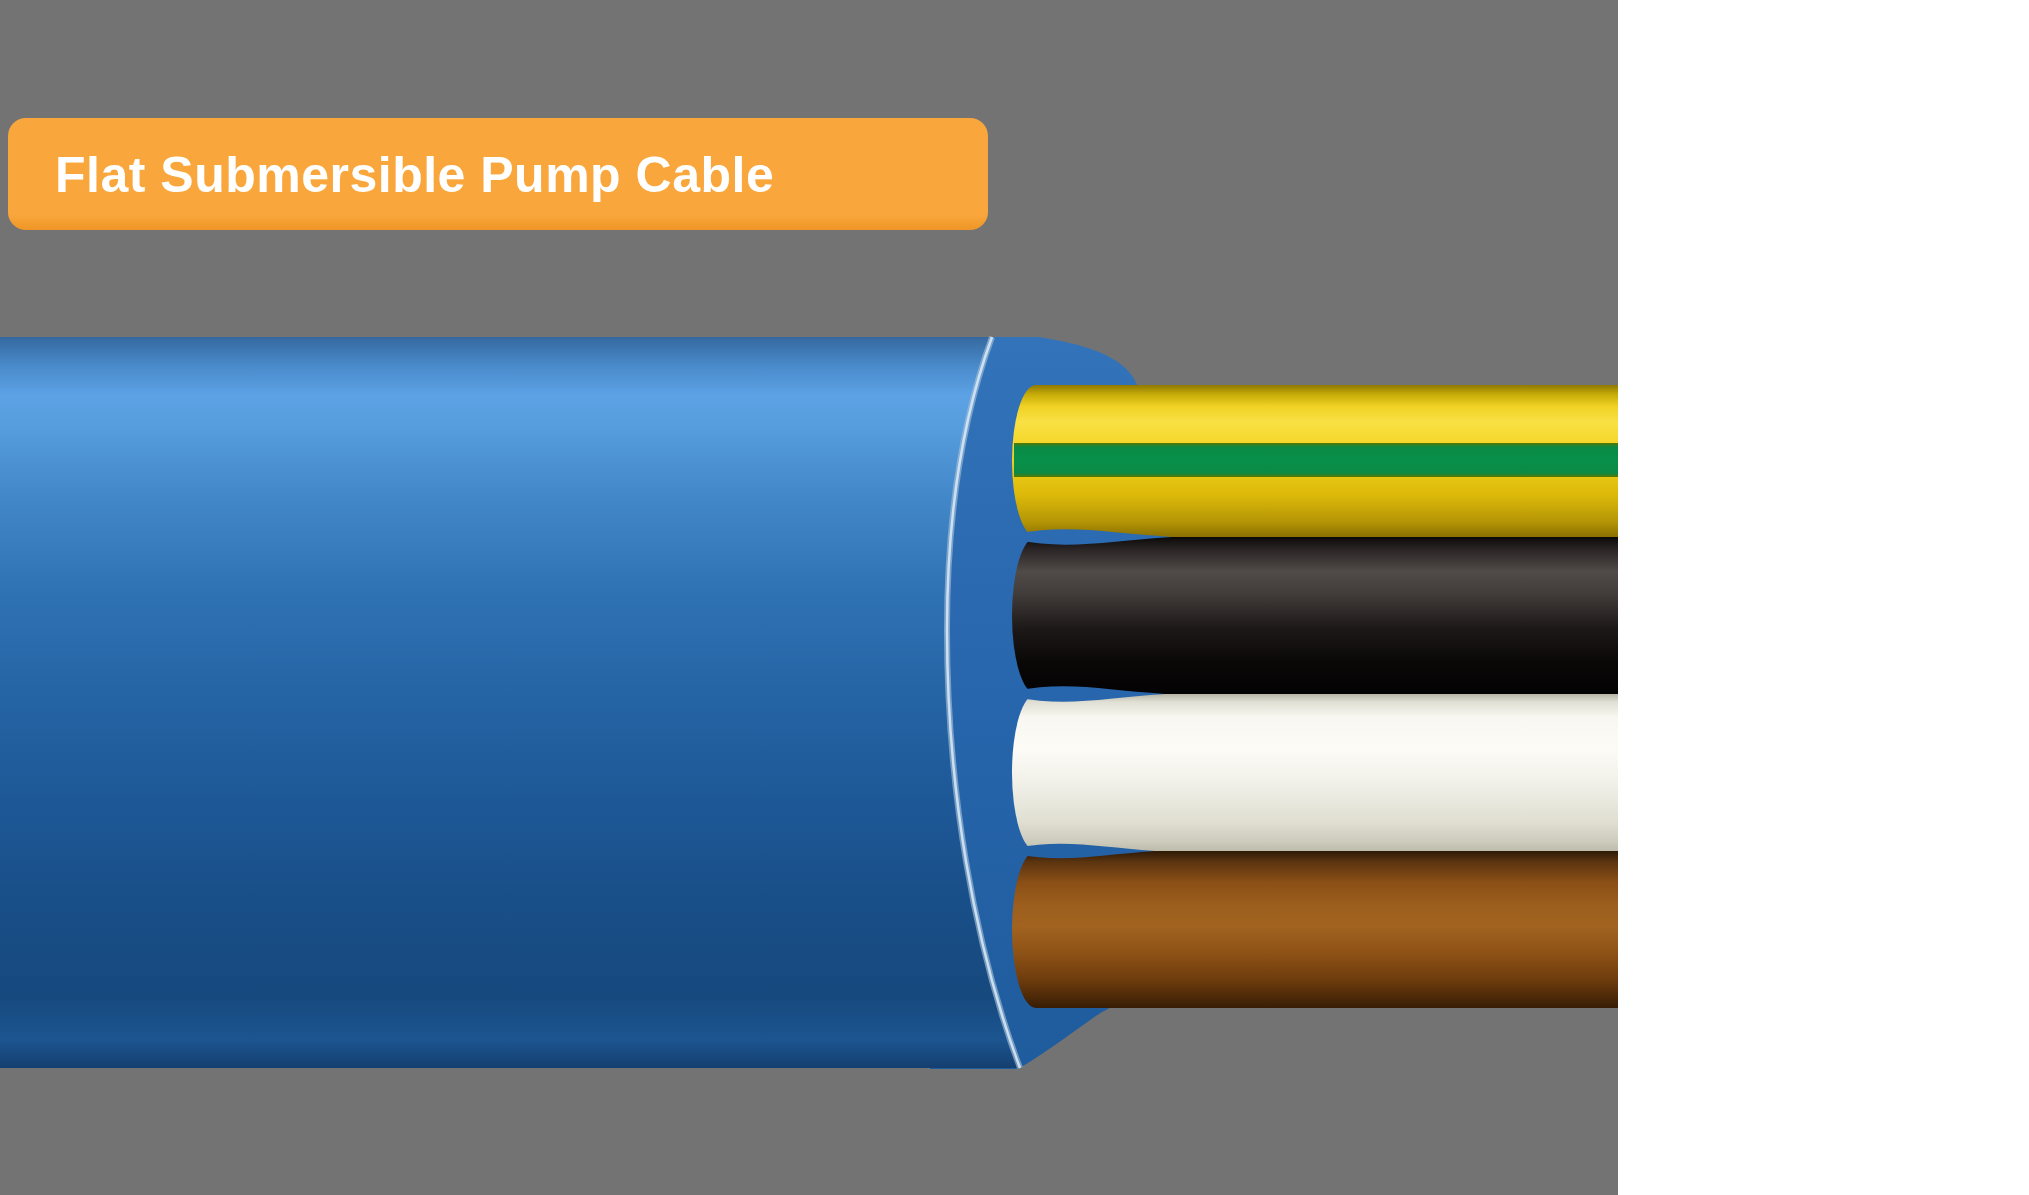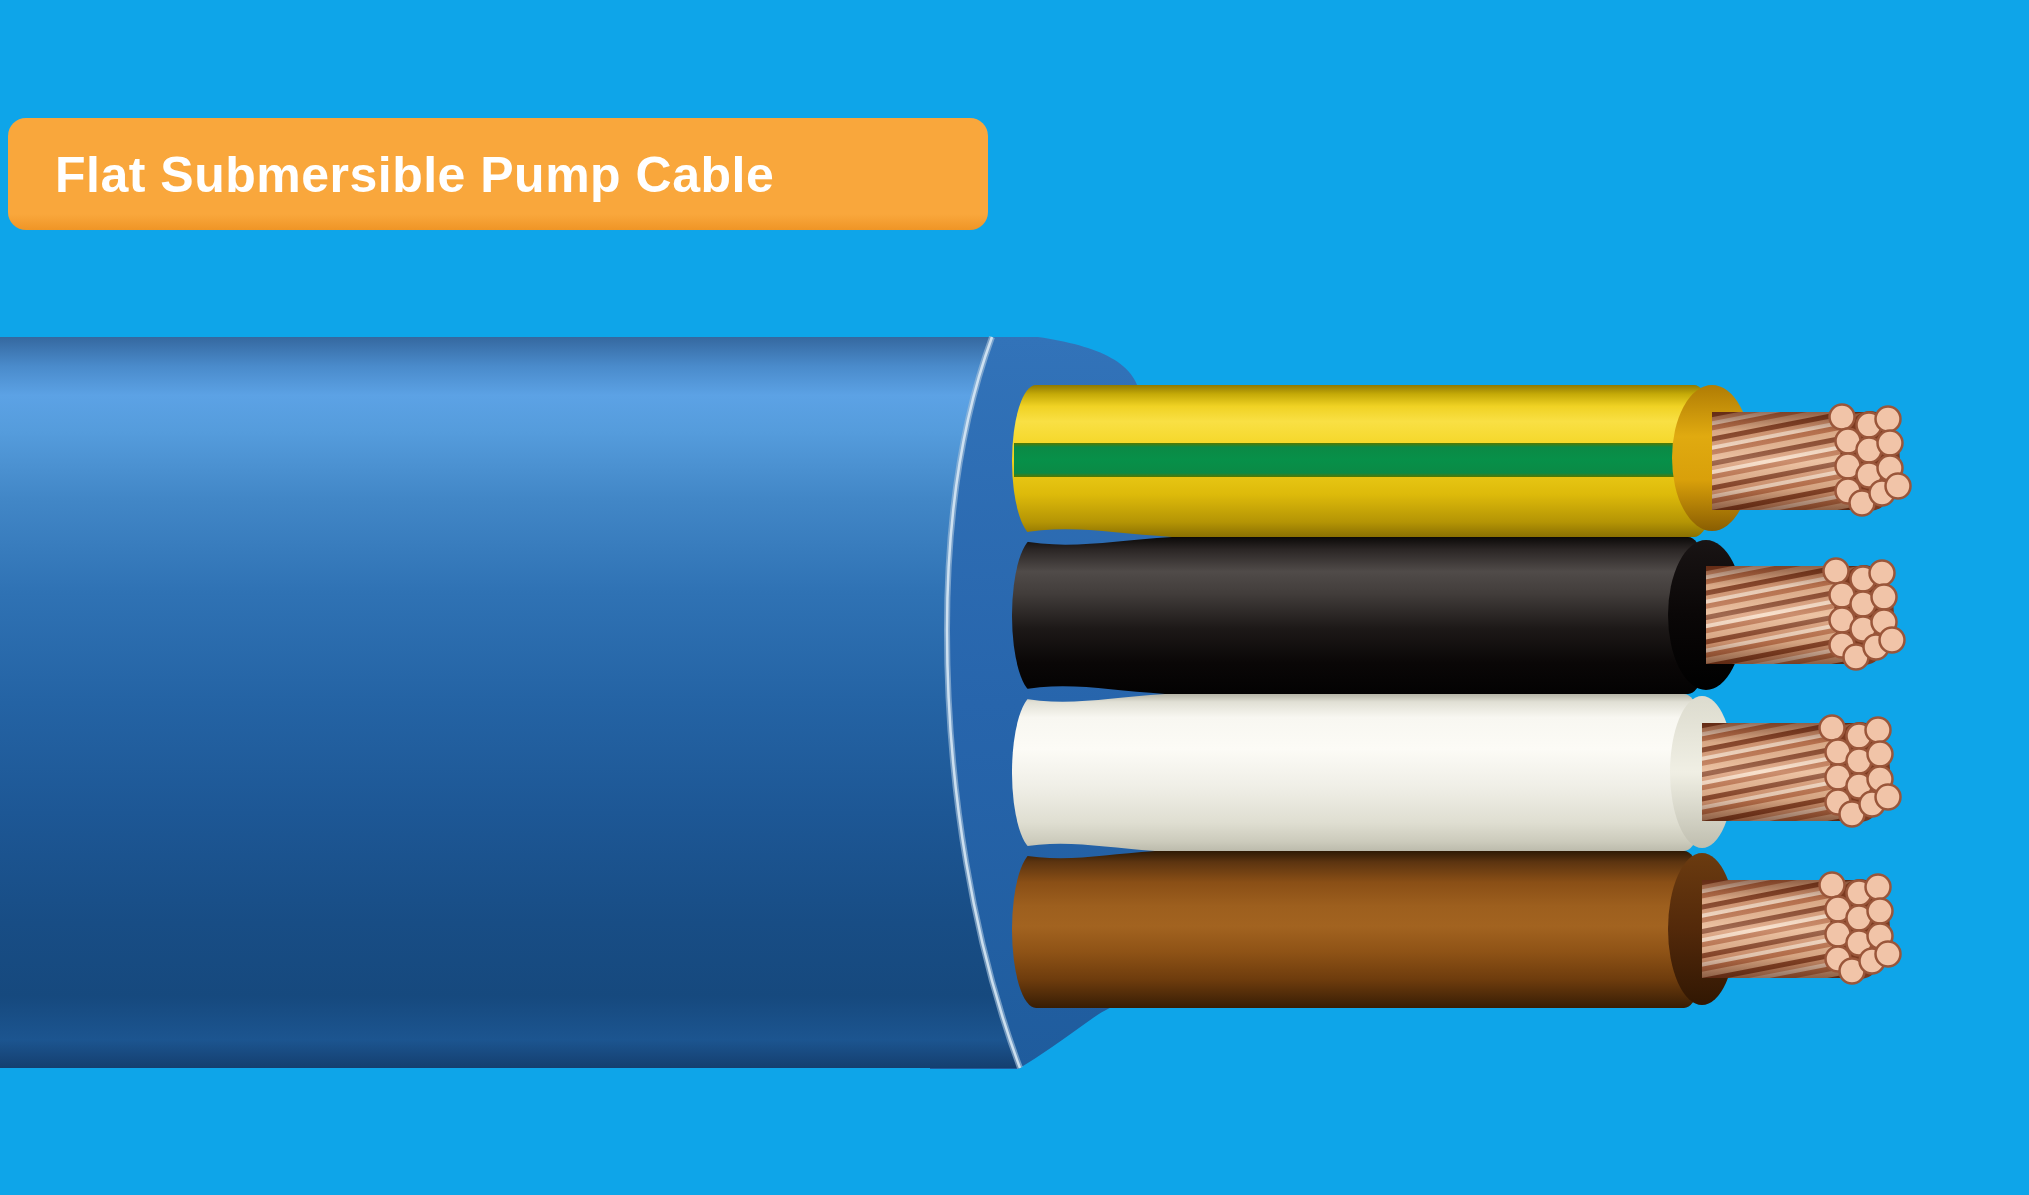--- a/index.html
+++ b/index.html
@@ -1,16 +1,16 @@
 <!DOCTYPE html>
 <html><head>
 <meta charset="utf-8">
 <style>
   html,body{margin:0;padding:0;background:#ffffff;}
-  .stage{position:relative;width:2029px;height:1195px;background:#0ea5e9;overflow:hidden;
+  .stage{position:relative;width:1618px;height:1195px;background:#737373;overflow:hidden;
          font-family:"Liberation Sans", sans-serif;}
   svg{display:block;}
   text{font-family:"Liberation Sans","DejaVu Sans",sans-serif;font-weight:bold;}
 </style>
 </head>
 <body>
 
 <div class="stage">
 <svg width="2029" height="1195" viewBox="0 0 2029 1195" xmlns="http://www.w3.org/2000/svg">
 

